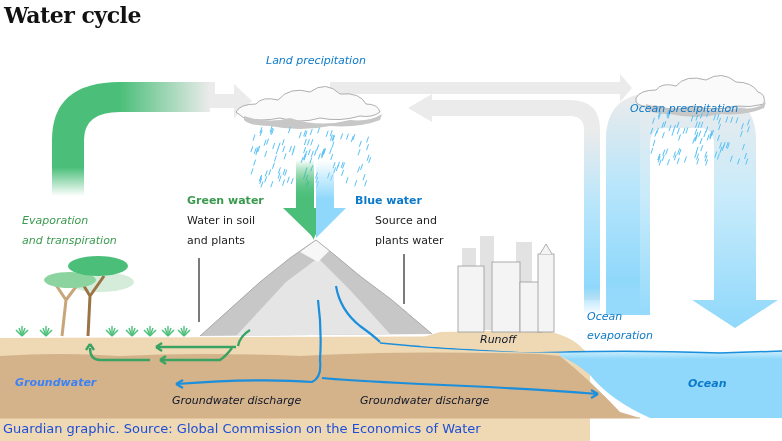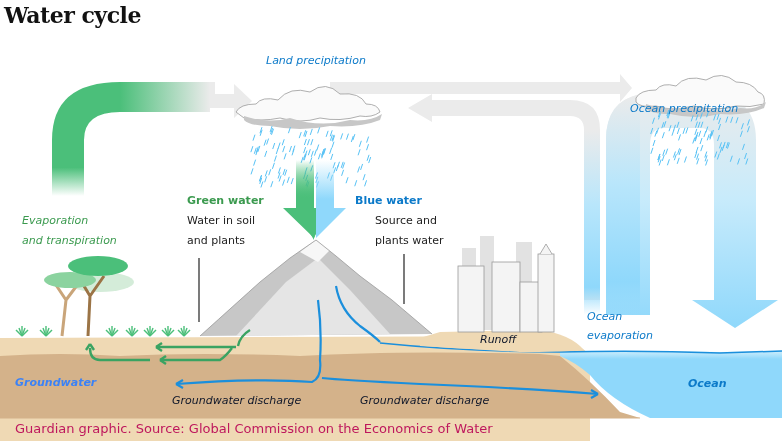--- a/index.html
+++ b/index.html
@@ -5,21 +5,21 @@
   html, body { margin: 0; padding: 0; background: #ffffff; }
   body { width: 782px; height: 441px; position: relative; overflow: hidden; font-family: "DejaVu Sans", sans-serif; }
   .title { position: absolute; left: 4px; top: 2px; font-family: "DejaVu Serif", serif; font-weight: bold; font-size: 22px; color: #121212; letter-spacing: -0.5px; }
   .lbl { position: absolute; font-size: 11px; line-height: 18px; white-space: nowrap; }
   .it { font-style: italic; }
   .blue { color: #0c7ac9; }
   .green { color: #3b9a4f; text-align: center; }
   .dark { color: #222; }
   .brown { color: #0f172a; }
   .gw { color: #3b82f6; font-weight: bold; font-style: italic; }
-  .source { position: absolute; left: 3px; top: 421px; font-size: 13px; color: #be185d; white-space: nowrap; margin-left: 12px; }
+  .source { position: absolute; left: 3px; top: 421px; font-size: 13px; color: #1d4ed8; white-space: nowrap; }
   svg.scene { position: absolute; left: 0; top: 0; }
 </style>
 </head>
 <body>
 
 <div class="title">Water cycle</div>
 
 <svg class="scene" width="782" height="441" viewBox="0 0 782 441">
   <defs>
     <linearGradient id="gEvap" x1="0" y1="1" x2="0" y2="0">

